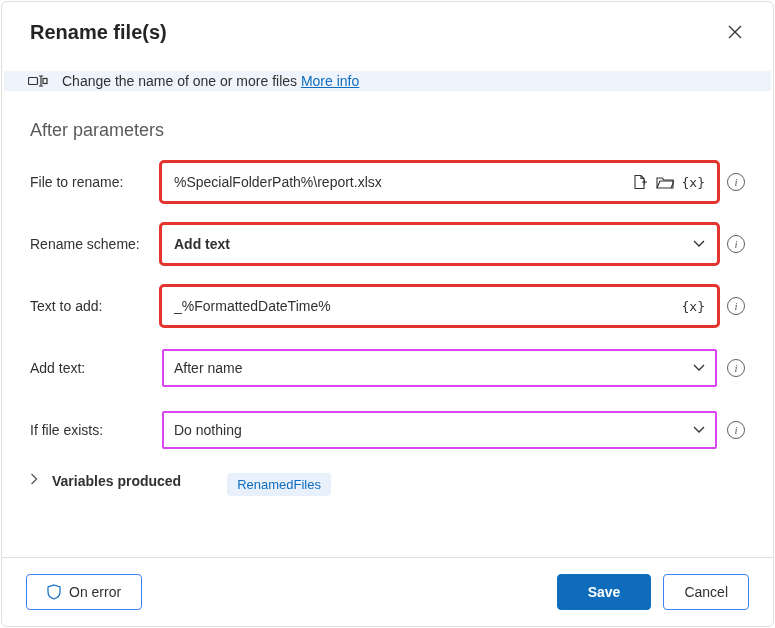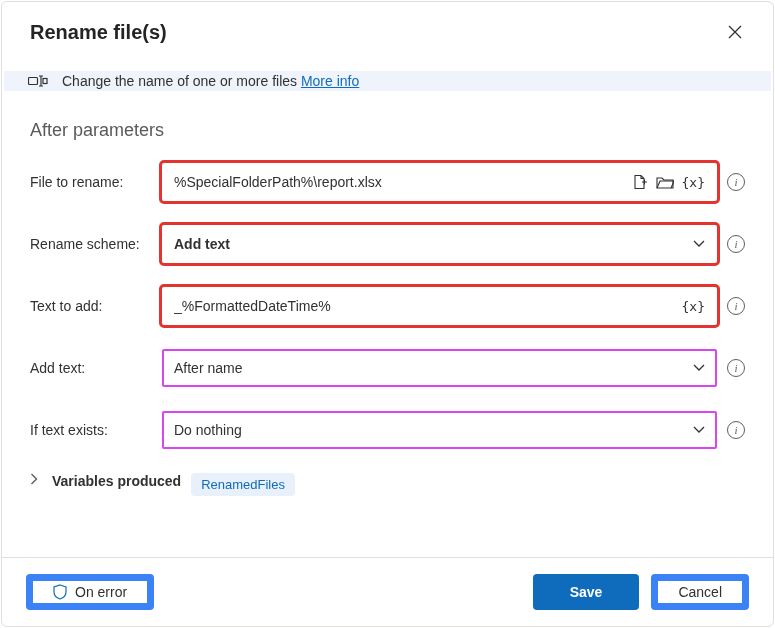--- a/index.html
+++ b/index.html
@@ -116,38 +116,39 @@
     gap: 10px;
     margin-top: 6px;
   }
   .vars-label { font-weight: 600; color: #323130; }
   .chip {
     background: #e8f0fb;
     color: #0f6cbd;
     padding: 4px 10px;
     border-radius: 4px;
     font-size: 13px;
+    margin-left: 36px;
   }
   .chevr {
     display: inline-flex;
     transform: rotate(0deg);
     color: #605e5c;
     margin-right: 4px;
   }
   .footer {
     border-top: 1px solid #e1dfdd;
     padding: 16px 24px;
     display: flex;
     align-items: center;
   }
   .btn {
     height: 36px;
     padding: 0 20px;
     border-radius: 4px;
-    border: 7px solid #3b82f6;
+    border: 1px solid #3b82f6;
     background: #fff;
     display: inline-flex;
     align-items: center;
     gap: 8px;
     cursor: pointer;
     font-size: 14px;
     color: #323130;
   }
   .btn.primary {
     background: #0f6cbd;
@@ -245,21 +246,21 @@
             <svg width="12" height="8" viewBox="0 0 12 8">
                 <path d="M1 1 L6 6 L11 1" fill="none" stroke="#323130" stroke-width="1.3"></path>
               </svg>
           </span>
         </div>
       </div>
       <div class="info-icon">i</div>
     </div>
 
     <div class="row">
-      <div class="label">If text exists:</div>
+      <div class="label">If file exists:</div>
       <div class="field-wrap">
         <div class="field">
           <span class="field-text">Do nothing</span>
           <span class="chev">
             <svg width="12" height="8" viewBox="0 0 12 8">
                 <path d="M1 1 L6 6 L11 1" fill="none" stroke="#323130" stroke-width="1.3"></path>
               </svg>
           </span>
         </div>
       </div>

